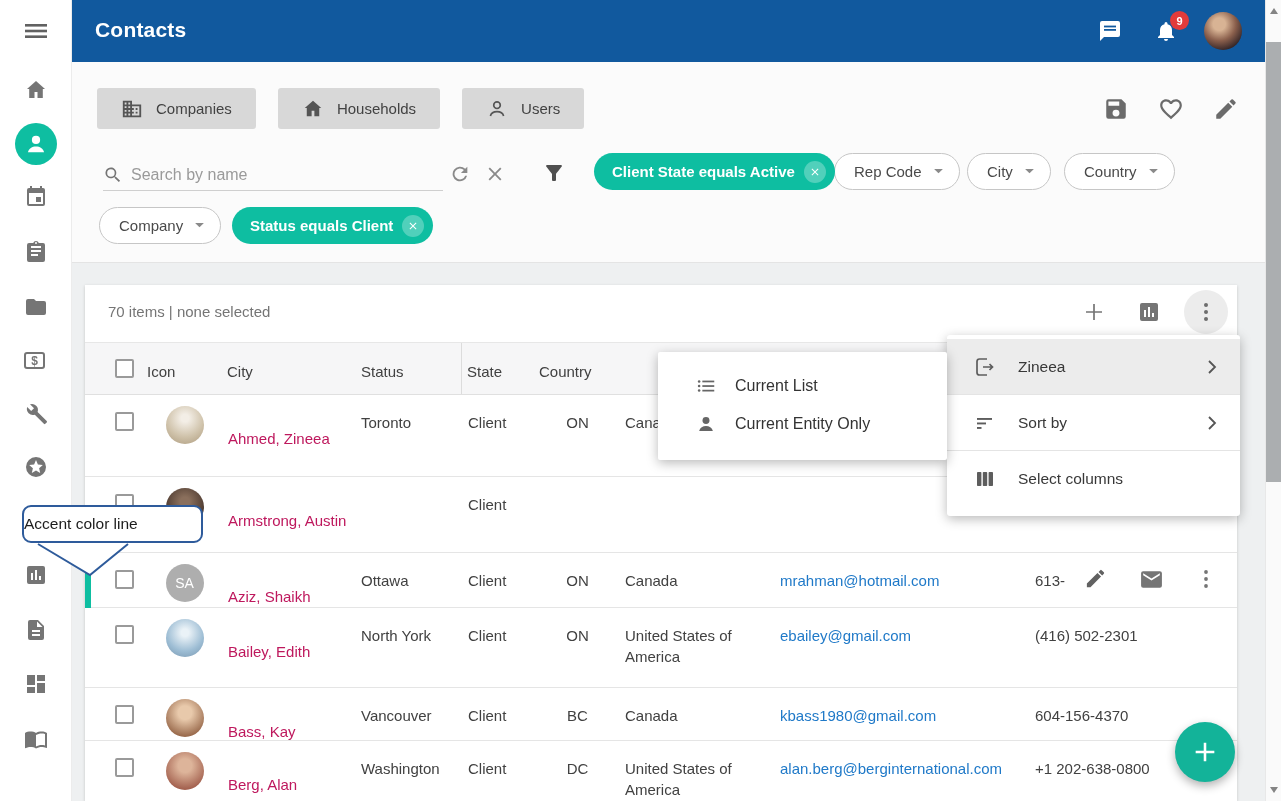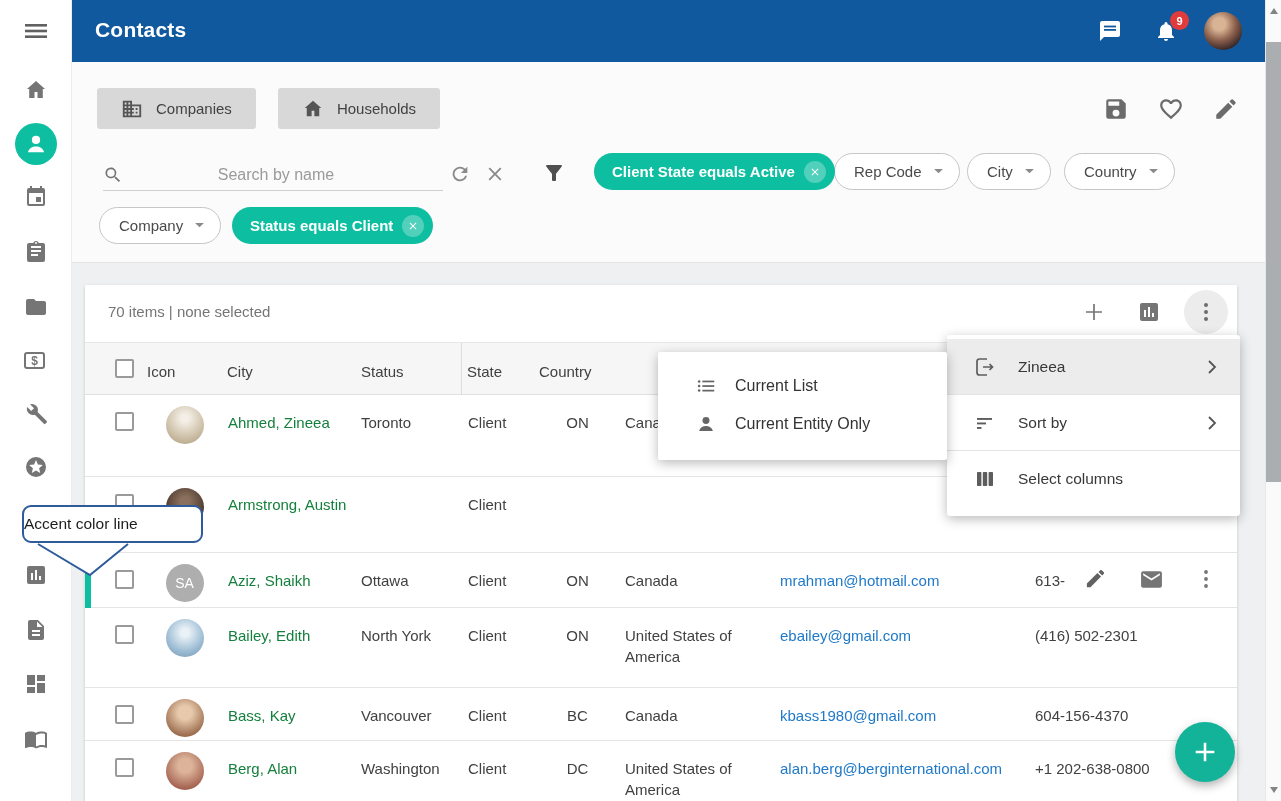--- a/index.html
+++ b/index.html
@@ -42,21 +42,21 @@
   #tabs { position:absolute; left:25px; top:26px; display:flex; gap:22px; }
   .tab { height:41px; border-radius:3px; padding:0 24px; display:flex; gap:13px; align-items:center;
       font-size:15px; font-weight:500; background:#d8d8d8; color:#424242; cursor:pointer; white-space:nowrap; }
   .tab.active { background:#0ebea1; color:#fff; box-shadow:0 1px 3px rgba(0,0,0,.25); }
   .view-action { position:absolute; top:34px; width:26px; height:26px; cursor:pointer; }
 
   #search-row { position:absolute; left:0; top:91px; width:100%; height:44px; }
   #search-wrap { position:absolute; left:31px; top:6px; width:340px; height:32px;
       border-bottom:1px solid #cfcfcf; display:flex; align-items:center; gap:8px; }
   #search-input { border:none; outline:none; background:transparent; font-size:16px; color:#333;
-      width:290px; font-family:"Liberation Sans", sans-serif;text-align:center; }
+      width:290px; font-family:"Liberation Sans", sans-serif; }
   #search-input::placeholder { color:#9a9a9a; }
   .search-side-icon { position:absolute; top:10px; width:22px; height:22px; cursor:pointer; }
 
   .chip { height:37px; border-radius:19px; display:inline-flex; align-items:center; cursor:pointer;
       position:absolute; white-space:nowrap; }
   .chip-dd { border:1px solid #c6c6c6; background:#fff; color:#4a4a4a; padding:0 15px 0 19px;
       font-size:15px; gap:11px; }
   .chip-applied { background:#0ebea1; color:#fff; font-weight:700; padding:0 9px 0 18px; font-size:15px; gap:9px; }
   .chip-close { width:22px; height:22px; border-radius:50%; background:rgba(255,255,255,.28);
       display:flex; align-items:center; justify-content:center; }
@@ -77,21 +77,21 @@
   .th-status { border-right:1px solid #dcdcdc; }
   .th-icon { text-align:left; }
 
   #rows { position:absolute; left:0; top:110px; width:1152px; }
   .row { position:relative; border-bottom:1px solid #e5e5e5; background:#fff; }
   .cell { padding-top:17px; font-size:15px; color:#414141; line-height:21px; }
   .c-name,.c-city,.c-status { padding-left:6px; }
   .c-state { padding-left:5px;text-align:center; }
   .c-country,.c-email,.c-phone { padding-left:7px; }
   .c-country { padding-right:14px; }
-  .name-link { color:#15803d; text-decoration:none; display:inline-block; max-width:122px; cursor:pointer; }
+  .name-link { color:#be185d; text-decoration:none; display:inline-block; max-width:122px; cursor:pointer;margin-top:16px; }
   .email-link { color:#1f79c8; text-decoration:none; cursor:pointer; }
   .cb { width:19px; height:19px; border:2px solid #9a9a9a; border-radius:2px; background:#fff;
       display:inline-block; margin:17px 0 0 30px; cursor:pointer; }
   #thead .cb { margin-top:16px; }
   .avatar { width:38px; height:38px; border-radius:50%; margin:11px auto 0; }
   .av-initials { background:#aeaeae; color:#fff; font-size:14px; font-weight:500;
       display:flex; align-items:center; justify-content:center; }
   .av0 { background:radial-gradient(circle at 50% 32%, #f3eee6 12%, #cfc2aa 58%, #b4a387 90%); }
   .av1 { background:radial-gradient(circle at 50% 36%, #8a6f5c 15%, #47352c 72%); }
   .av3 { background:radial-gradient(circle at 50% 36%, #eaf2f7 12%, #9dbdd4 60%, #7d9cb5 92%); }
@@ -236,20 +236,29 @@
         </span>
       <span>Companies</span>
     </div>
     <div class="tab">
       <span>
           <svg width="22" height="22" viewBox="0 0 24 24" fill="#555">
             <path d="M12 3 3 11h2.2v9h5.3v-6h3v6h5.3v-9H21z"></path>
           </svg>
         </span>
       <span>Households</span>
+    </div>
+    <div class="tab">
+      <span>
+          <svg width="22" height="22" viewBox="0 0 24 24" fill="none" stroke="#555" stroke-width="1.8">
+            <circle cx="12" cy="7.8" r="3.6"></circle>
+            <path d="M4.8 19.6c.8-3.2 3.7-4.8 7.2-4.8s6.4 1.6 7.2 4.8"></path>
+          </svg>
+        </span>
+      <span>Users</span>
     </div>
   </div>
 
   <div class="view-action" style="left:1031px">
     <span><svg width="26" height="26" viewBox="0 0 24 24" fill="#6b6b6b" fill-rule="evenodd">
           <path d="M17 3H5a2 2 0 0 0-2 2v14a2 2 0 0 0 2 2h14a2 2 0 0 0 2-2V7zm-5 16a3.2 3.2 0 1 1 0-6.4 3.2 3.2 0 0 1 0 6.4zm3-10H5V5h10z"></path>
         </svg></span>
   </div>
   <div class="view-action" style="left:1086px">
     <span><svg width="26" height="26" viewBox="0 0 24 24" fill="#6b6b6b">

